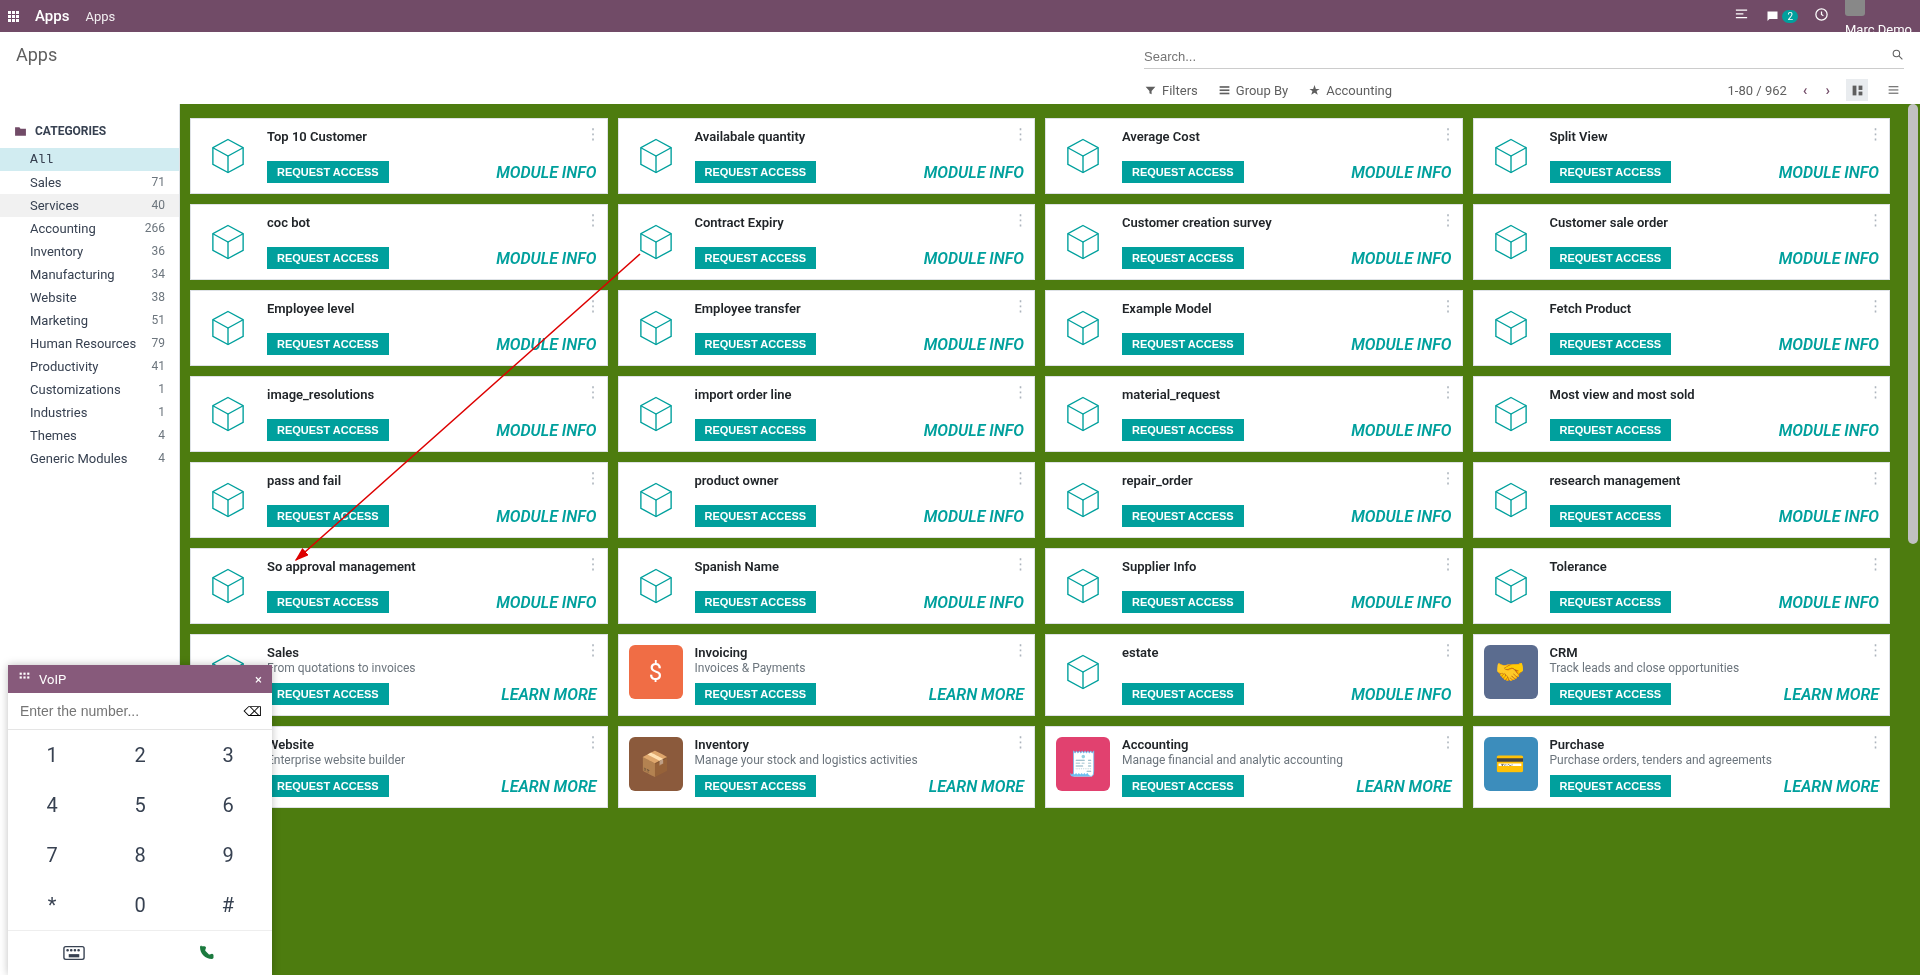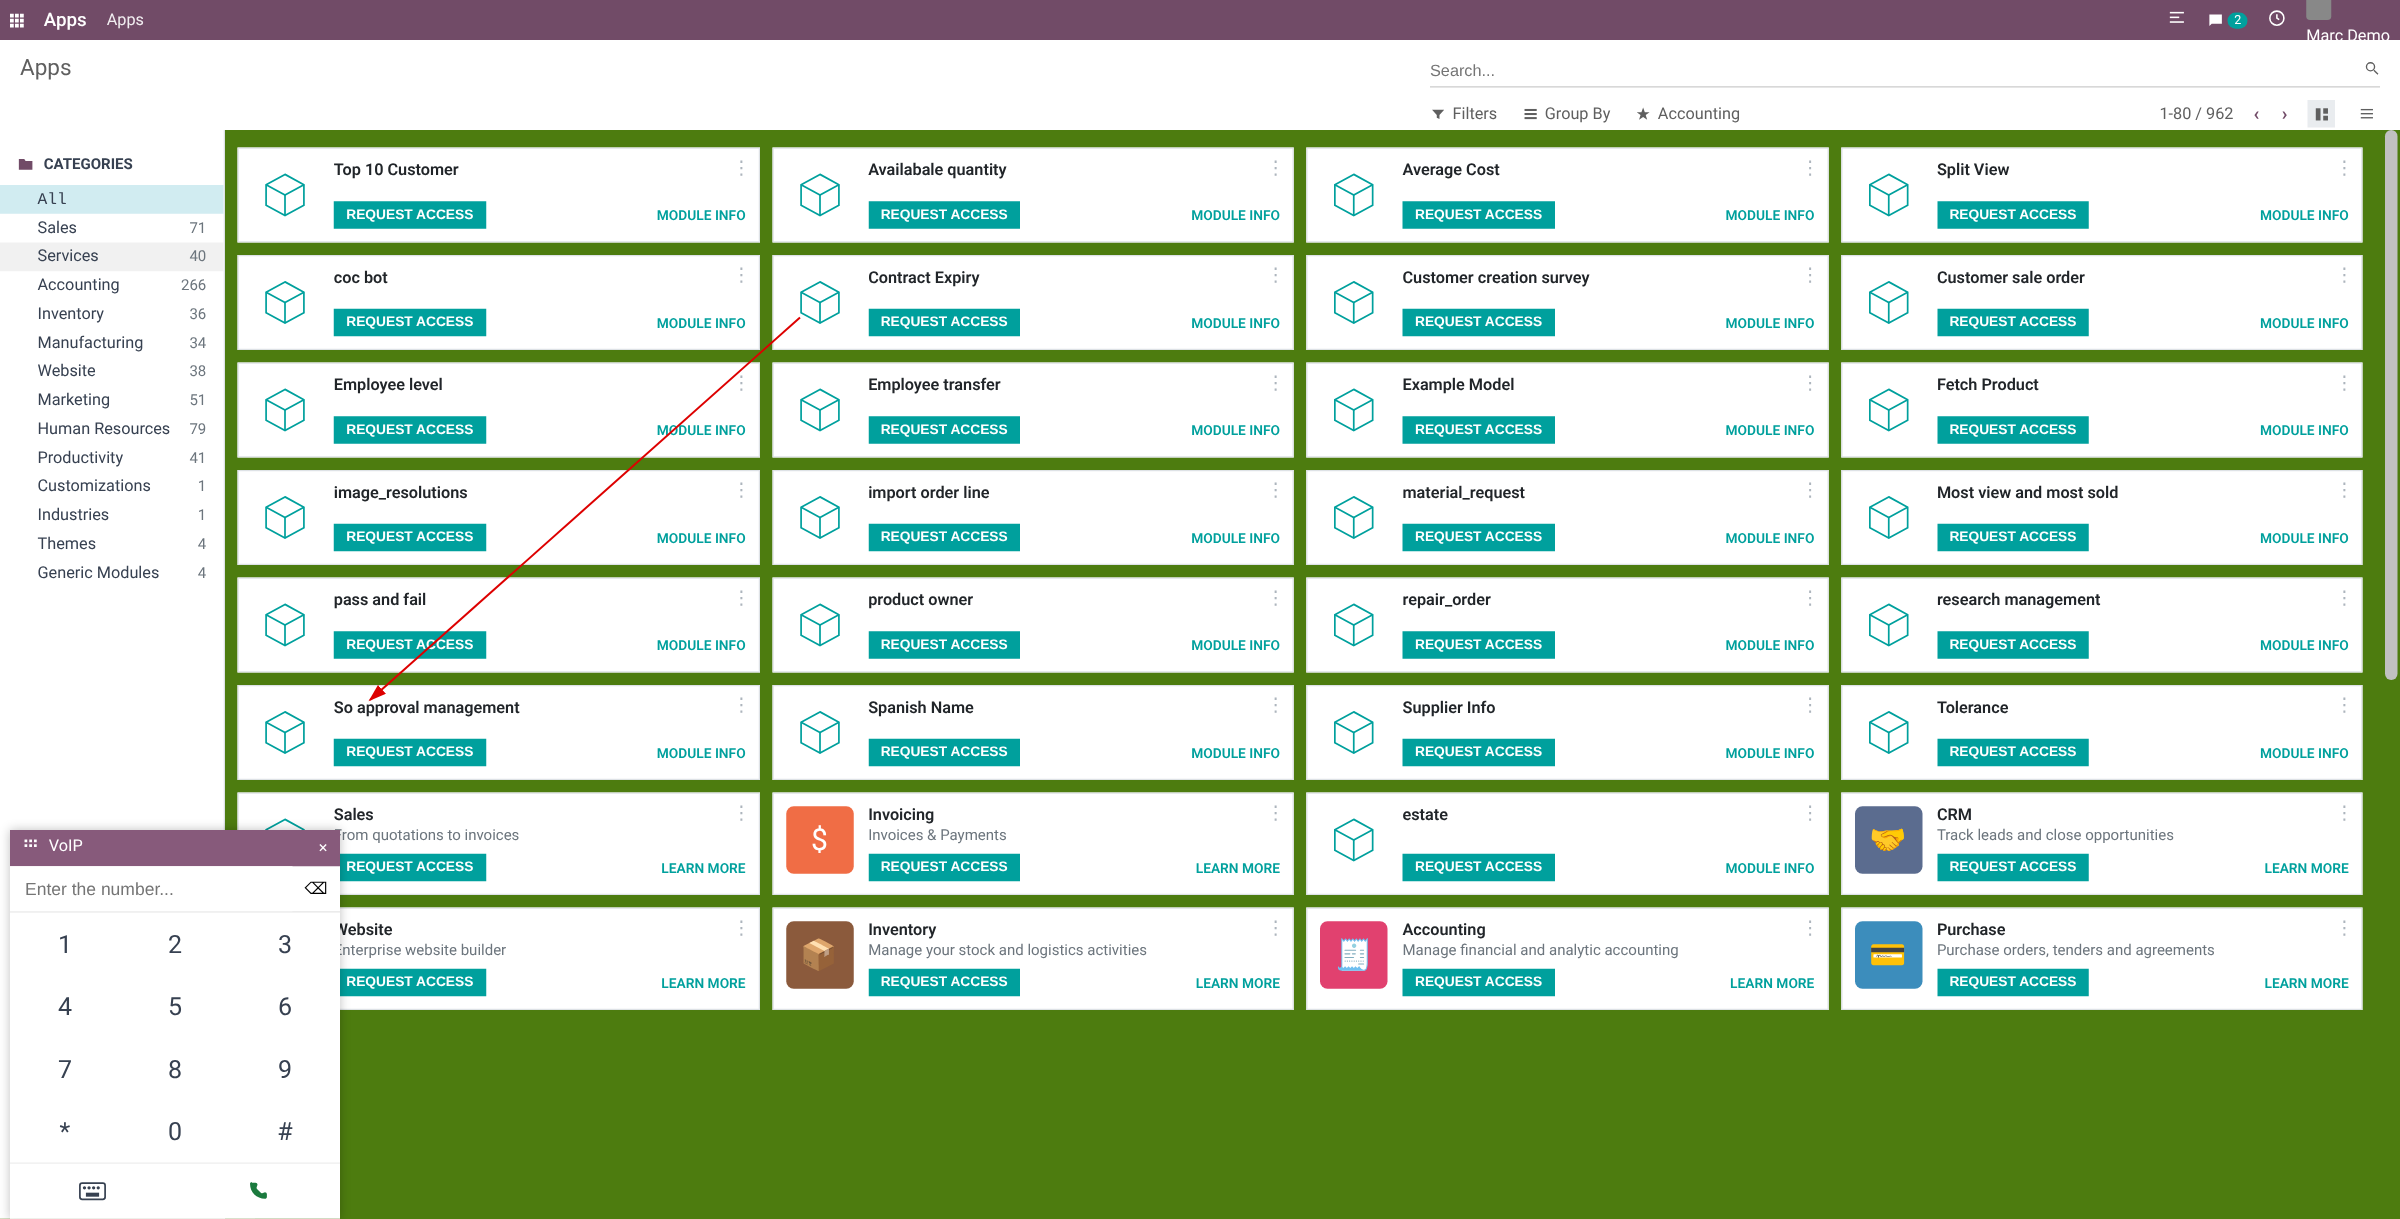--- a/index.html
+++ b/index.html
@@ -35,34 +35,34 @@
 .cat-item.hov{background:#f1f1f1;}
 .content{flex:1;overflow-y:auto;padding:14px 10px;background:#4d7c0f;position:relative;}
 .grid{display:grid;grid-template-columns:repeat(4,1fr);gap:10px;padding-right:20px;}
 .card{border:1px solid #dee2e6;background:#fff;display:flex;padding:10px 10px 10px 10px;position:relative;min-height:76px;}
 .card-icon{width:54px;height:54px;flex-shrink:0;margin-right:12px;display:flex;align-items:center;justify-content:center;}
 .card-body{flex:1;display:flex;flex-direction:column;justify-content:space-between;}
 .card-title{font-weight:600;font-size:13px;color:#212529;}
 .card-sub{font-size:12px;color:#6c757d;margin-top:1px;}
 .card-actions{display:flex;justify-content:space-between;align-items:center;margin-top:8px;}
 .btn-teal{background:#00A09D;color:#fff;border:none;padding:5px 10px;font-size:11px;font-weight:600;cursor:pointer;}
-.link-teal{color:#00A09D;font-size:11px;font-weight:600;cursor:pointer;}
+.link-teal{color:#00A09D;font-size:16px;font-weight:600;cursor:pointer;font-style:italic;}
 .kebab{position:absolute;top:6px;right:6px;color:#adb5bd;cursor:pointer;font-size:15px;}
 .cube-svg{width:44px;height:44px;}
 
 .sq{width:54px;height:54px;border-radius:6px;display:flex;align-items:center;justify-content:center;color:#fff;font-size:24px;}
 .sq-orange{background:#F06D45;}
 .sq-darkblue{background:#5B6C8F;}
 .sq-brown{background:#8B5A3C;}
 .sq-pink{background:#E1416F;}
 .sq-blue{background:#3C8DBC;}
 
 .voip{position:fixed;left:8px;bottom:0;width:264px;background:#fff;box-shadow:0 0 8px rgba(0,0,0,.25);z-index:100;}
 .voip-head{background:#875A7B;color:#fff;display:flex;align-items:center;justify-content:space-between;padding:6px 10px;font-size:13px;}
-.voip-head-left{display:flex;align-items:flex-start;gap:8px;}
+.voip-head-left{display:flex;align-items:center;gap:8px;}
 .voip-input-row{display:flex;align-items:center;border-bottom:1px solid #e5e5e5;}
 .voip-input-row input{border:none;outline:none;flex:1;padding:10px 12px;font-size:14px;color:#666;}
 .voip-back{padding:0 10px;color:#000;cursor:pointer;}
 .voip-pad{display:grid;grid-template-columns:repeat(3,1fr);}
 .voip-key{height:50px;display:flex;align-items:center;justify-content:center;font-size:20px;color:#374151;cursor:pointer;}
 .voip-foot{display:grid;grid-template-columns:repeat(2,1fr);border-top:1px solid #eee;}
 .voip-foot div{height:44px;display:flex;align-items:center;justify-content:center;cursor:pointer;color:#374151;}
 .scrollbar-fake{position:absolute;right:2px;top:0;width:10px;height:440px;background:#c1c1c1;border-radius:5px;}
 .annot-arrow{position:fixed;pointer-events:none;z-index:50;}
 svg.ticon{width:15px;height:15px;fill:#fff;}

